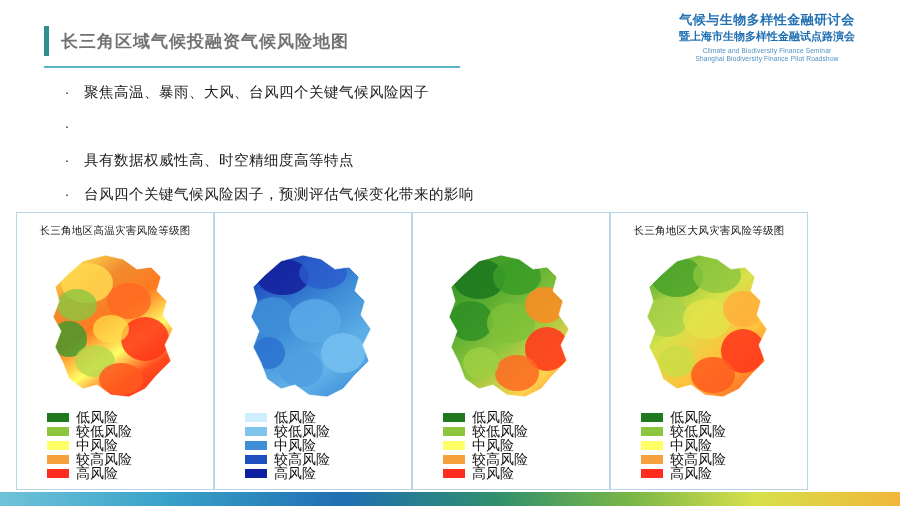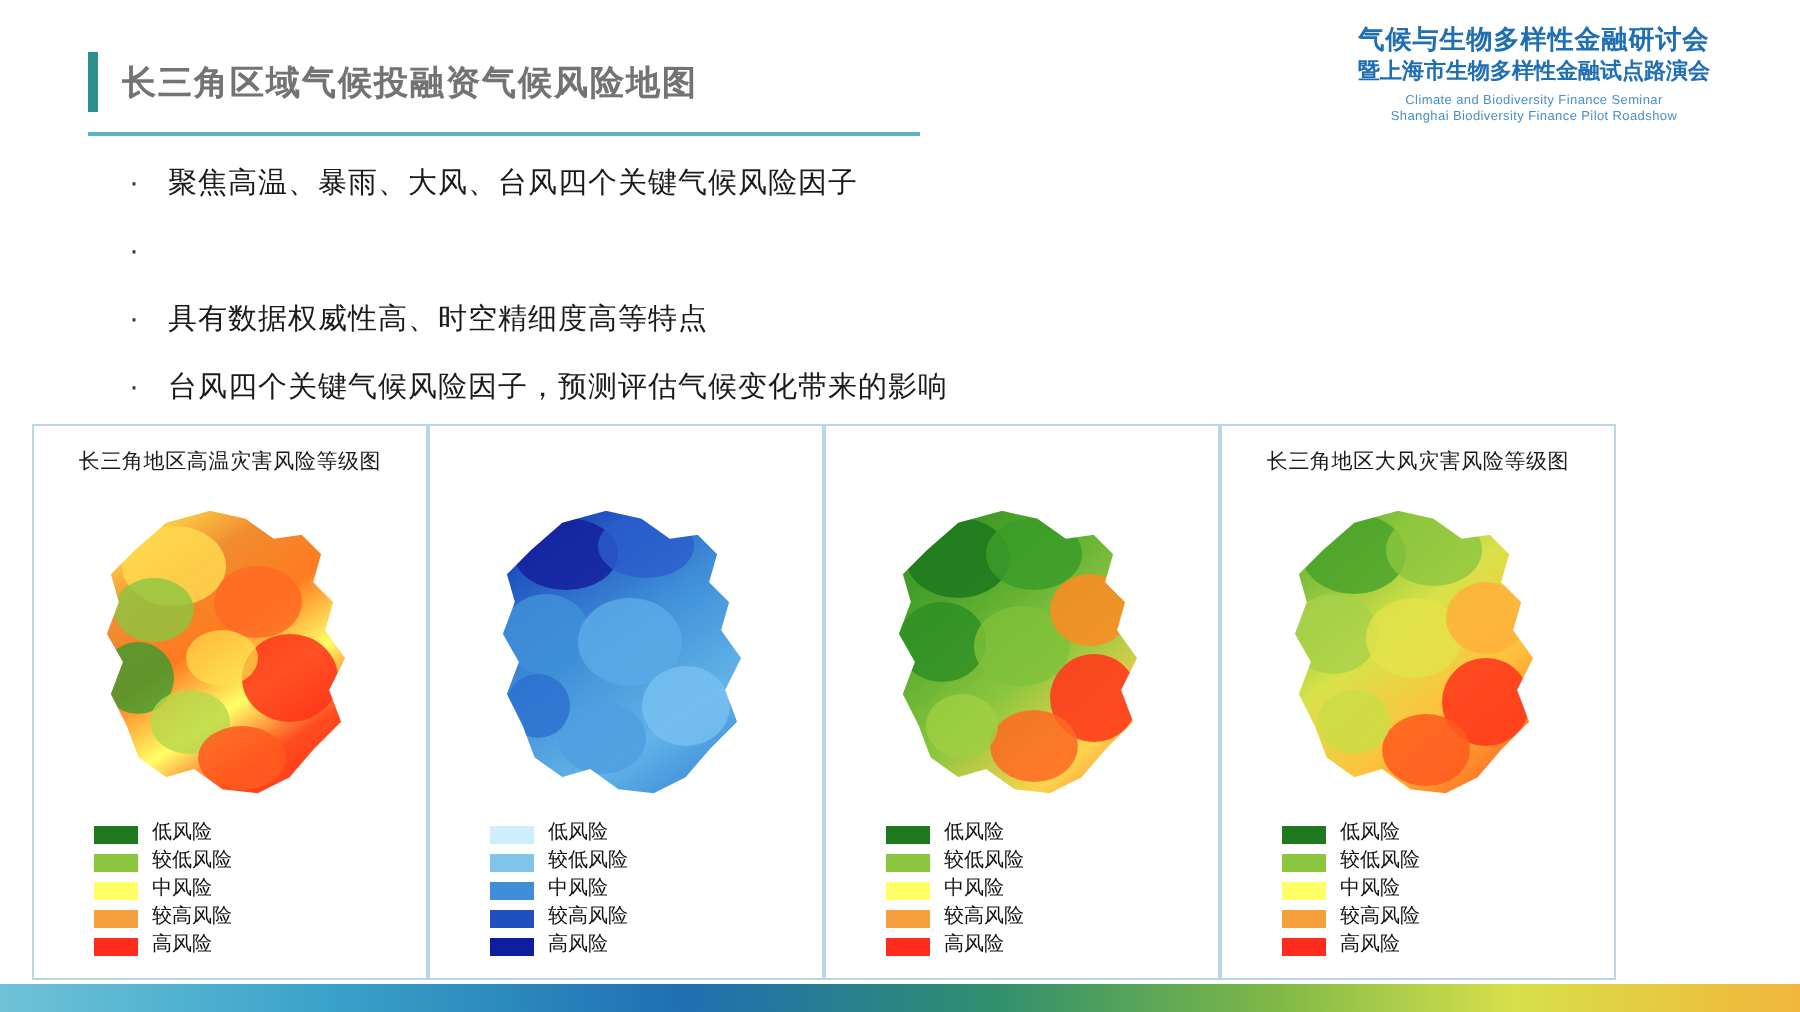--- a/index.html
+++ b/index.html
@@ -142,21 +142,21 @@
     display: flex;
     align-items: center;
     height: 14px;
   }
   .legend-swatch {
     width: 22px; height: 9px;
     flex: 0 0 22px;
     border: 0;
   }
   .legend-label {
-    font-size: 10px;
+    font-size: 14px;
     color: #111;
     margin-left: 7px;
     line-height: 12px;
   }
 </style>
 </head>
 <body>
 
 <div class="slide">
 

